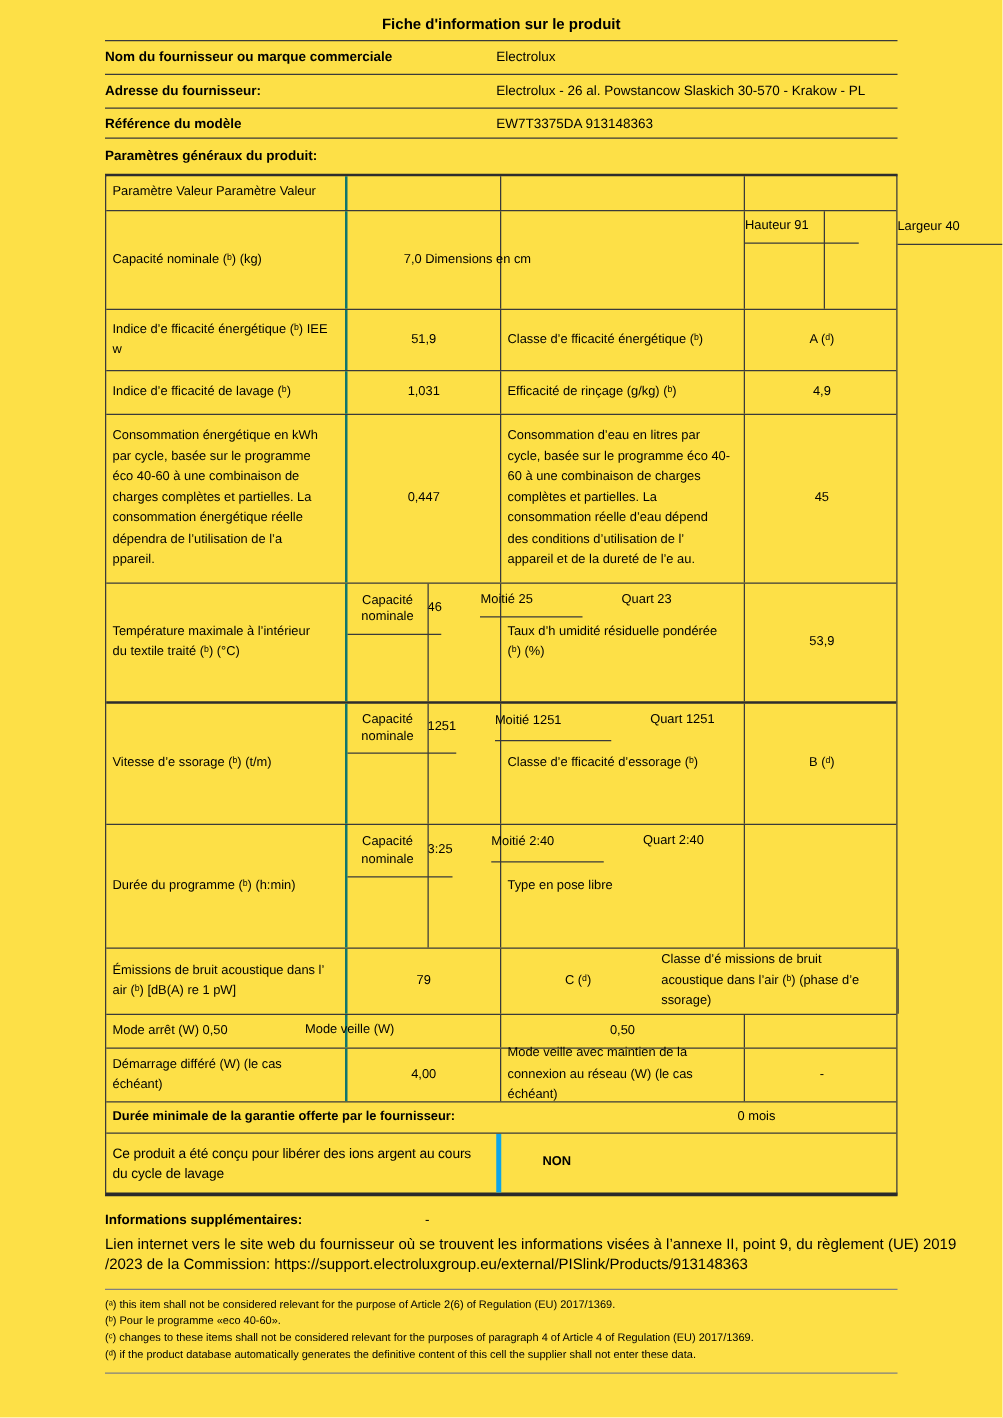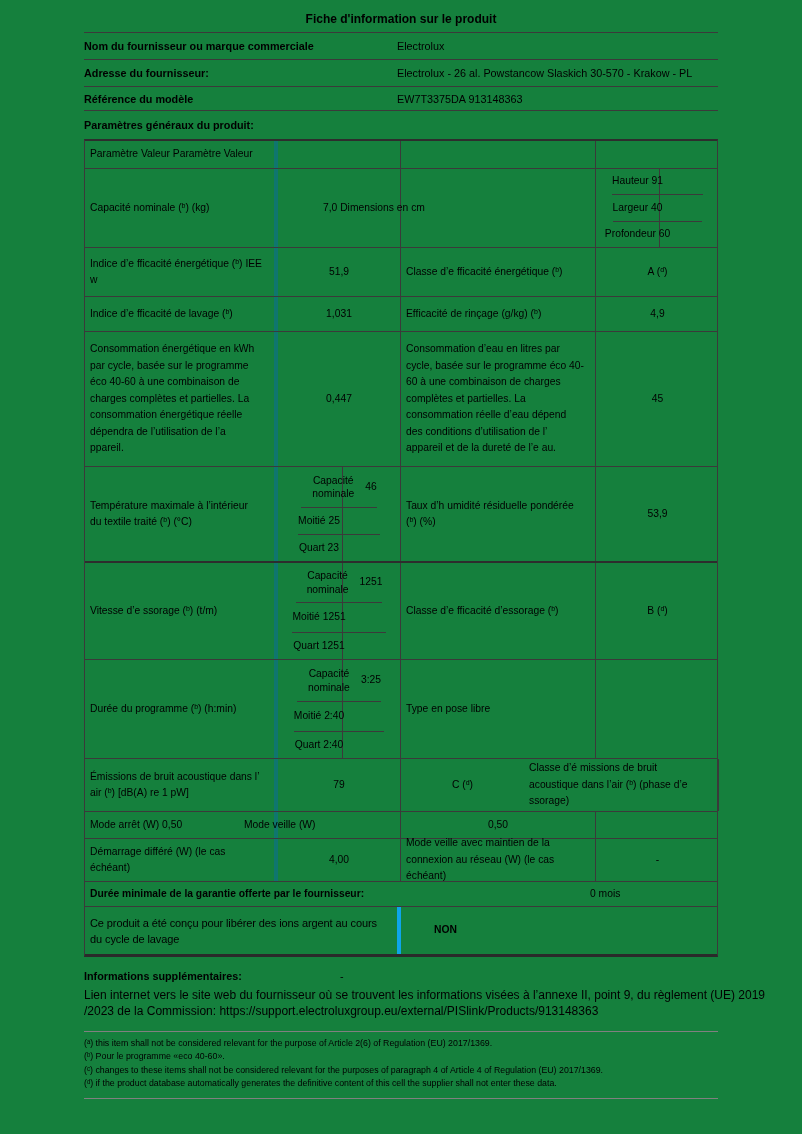--- a/index.html
+++ b/index.html
@@ -1,44 +1,44 @@
 <!DOCTYPE html>
 <html><head>
 <meta charset="utf-8">
 <style>
   html,body{margin:0;padding:0;background:#fff;}
-  .page{position:relative;width:802px;height:1134px;background:#15803d;overflow:hidden;
+  .page{position:relative;width:802px;height:1134px;background:#fde047;overflow:hidden;
         font-family:"Liberation Sans","DejaVu Sans",sans-serif;color:#000;}
   .content{position:absolute;left:84px;top:0;width:634px;}
 
   
   .title{height:33px;box-sizing:border-box;border-bottom:1px solid #3a3a3a;
          display:flex;align-items:center;justify-content:center;
          font-weight:bold;font-size:12px;padding-top:6px;}
   .kvrow{display:flex;align-items:center;box-sizing:border-box;border-bottom:1px solid #3a3a3a;
          font-size:10.8px;}
   .kvrow .k{font-weight:bold;width:313px;flex:0 0 313px;}
   .kvrow .v{white-space:pre;}
   .sectiontitle{height:28px;display:flex;align-items:center;font-weight:bold;font-size:10.8px;}
 
   
   .table{box-sizing:border-box;border:1px solid #3a3a3a;border-top:2px solid #2d2d2d;
          border-bottom:3px solid #2a2a2a;font-size:10.3px;line-height:16.5px;}
   .trow{display:flex;box-sizing:border-box;border-bottom:1px solid #3a3a3a;position:relative;}
   .trow:last-child{border-bottom:none;}
   .trow.thickbb{border-bottom:2px solid #2d2d2d;}
   .c{box-sizing:border-box;display:flex;align-items:center;padding:2px 3px 2px 5px;}
-  .c1{width:193px;flex:0 0 193px;border-right:4px solid #0f766e;}
+  .c1{width:193px;flex:0 0 193px;border-right:2px solid #0f766e;}
   .c2{width:123px;flex:0 0 123px;border-right:1px solid #3a3a3a;justify-content:center;padding:0;}
   .c3{width:195px;flex:0 0 195px;border-right:1px solid #3a3a3a;}
   .c4{width:123px;flex:0 0 123px;justify-content:center;padding:0;}
   .pre{white-space:pre;}
 
   
-  .subcol{flex-direction:column;align-items:center;justify-content:flex-start;position:relative;padding:0;display:flex;}
+  .subcol{flex-direction:row;align-items:flex-start;justify-content:flex-start;position:relative;padding:0;display:flex;gap:31px;}
   .vdiv{position:absolute;top:0;bottom:0;width:1px;background:#3a3a3a;}
   .vdiv.at63{left:63px;} .vdiv.at64{left:64px;}
   .srow{box-sizing:border-box;display:flex;align-items:center;justify-content:center;}
   .srow.bb{border-bottom:1px solid #3a3a3a;}
   .srow .txt{position:relative;z-index:1;white-space:nowrap;padding-right:40px;}
   .split{display:flex;align-items:stretch;}
   .split .sl{width:64px;flex:0 0 64px;display:flex;align-items:center;justify-content:center;
              text-align:center;line-height:13.5px;position:relative;z-index:1;}
   .split .sr{flex:1;display:flex;align-items:center;justify-content:center;}
 

